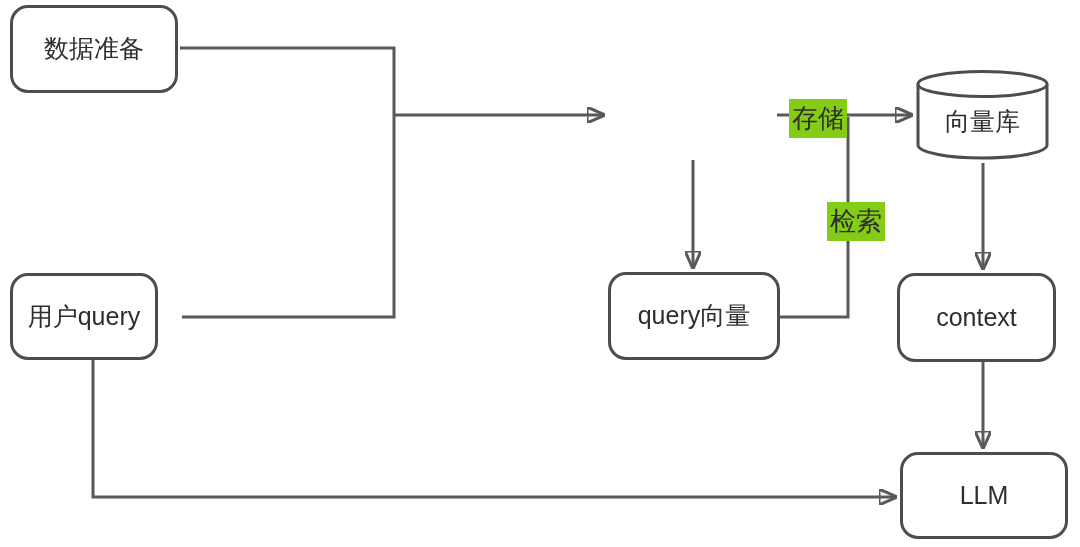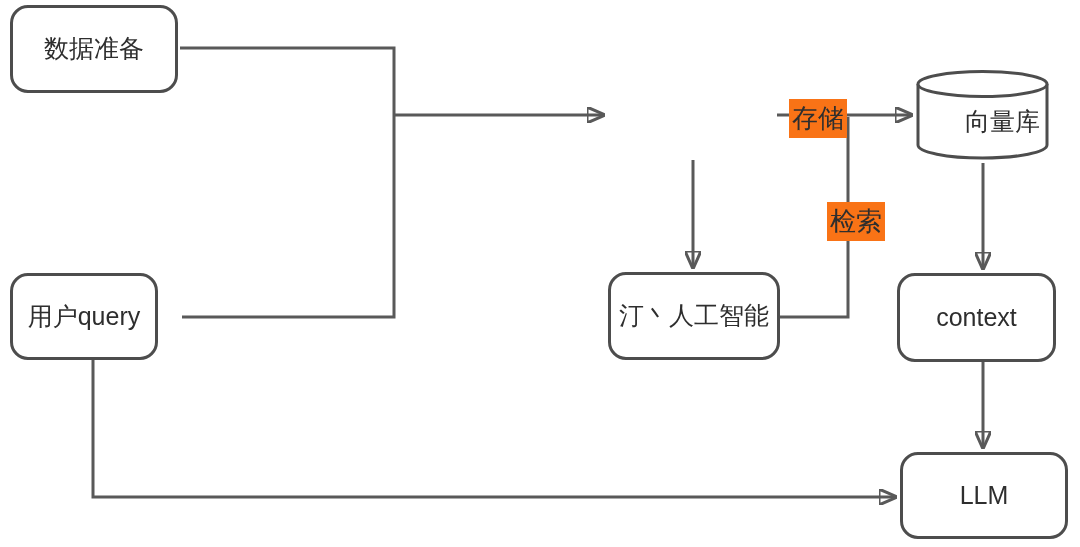--- a/index.html
+++ b/index.html
@@ -50,26 +50,25 @@
   }
   .cyl .lbl {
     position: absolute;
     left: 0;
     top: 36px;
     width: 100%;
     text-align: center;
     color: #2e2e2e;
     font-size: 25px;
     white-space: nowrap;
-    padding-left: 20px;
   }
   .edge-label {
     position: absolute;
     z-index: 3;
-    background: #f97316;
+    background: #84cc16;
     color: #2e2e2e;
     font-size: 26px;
     padding: 2px 3px;
     white-space: nowrap;
   }
   .watermark {
     position: absolute;
     left: 690px;
     top: 478px;
     z-index: 4;
@@ -120,21 +119,21 @@
   <div class="node" style="left:10px; top:5px; width:168px; height:88px;">
     <span class="lbl">数据准备</span>
   </div>
 
   <div class="node" style="left:10px; top:273px; width:148px; height:87px;">
     <span class="lbl">用户query</span>
   </div>
 
 
   <div class="node" style="left:608px; top:272px; width:172px; height:88px;">
-    <span class="lbl">汀丶人工智能</span>
+    <span class="lbl">query向量</span>
   </div>
 
   <div class="cyl" style="left:916px; top:69px; width:133px; height:95px;">
     <svg width="133" height="95" viewBox="0 0 133 95">
       <path d="M2,15 L2,76 A64.5,13 0 0 0 131,76 L131,15" fill="#ffffff" stroke="#4d4d4d" stroke-width="3"></path>
       <ellipse cx="66.5" cy="15" rx="64.5" ry="12.5" fill="#ffffff" stroke="#4d4d4d" stroke-width="3"></ellipse>
     </svg>
     <span class="lbl">向量库</span>
   </div>
 

